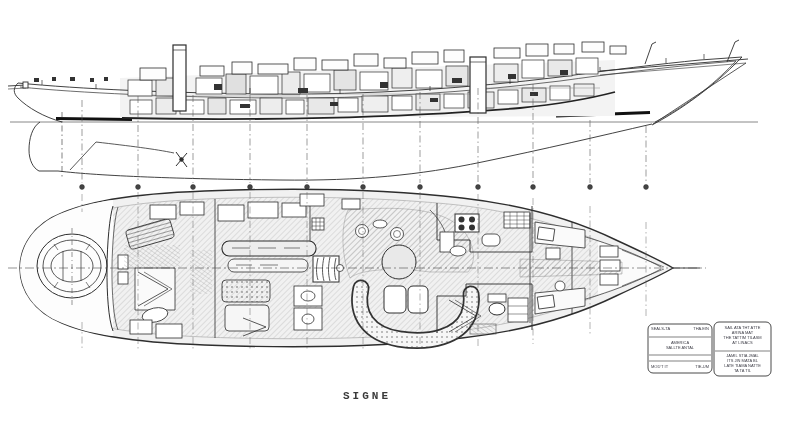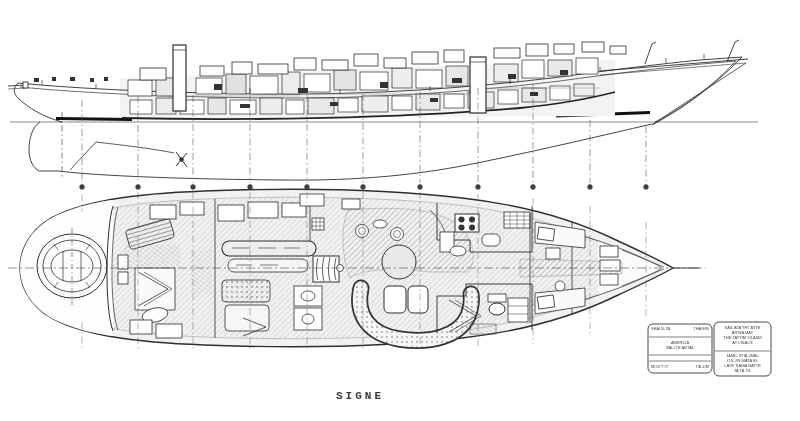--- a/index.html
+++ b/index.html
@@ -3,21 +3,21 @@
 <meta charset="utf-8">
 <style>
   html,body{margin:0;padding:0;}
   body{
     width:800px;height:421px;background:#ffffff;overflow:hidden;position:relative;
     font-family:"Liberation Sans",sans-serif;
   }
   #stage{position:absolute;left:0;top:0;width:800px;height:421px;}
   svg{position:absolute;left:0;top:0;display:block;}
   .vessel-name{
-    position:absolute;left:325px;top:390px;width:70px;text-align:center;
+    position:absolute;left:332px;top:390px;width:70px;text-align:center;
     font-family:"Liberation Mono","DejaVu Sans Mono",monospace;
     font-size:11px;letter-spacing:3px;color:#3a3a3a;font-weight:bold;
   }
   .tb-text{position:absolute;color:#41414a;font-size:4px;line-height:5px;
     font-family:"Liberation Sans",sans-serif;white-space:nowrap;transform-origin:0 0;}
   .tb-row{display:flex;justify-content:space-between;}
   .tb-center{text-align:center;}
   .tb-left-box{left:651px;top:326px;width:58px;}
   .tb-left-mid{left:651px;top:340px;width:58px;}
   .tb-left-bot{left:651px;top:364px;width:58px;}

